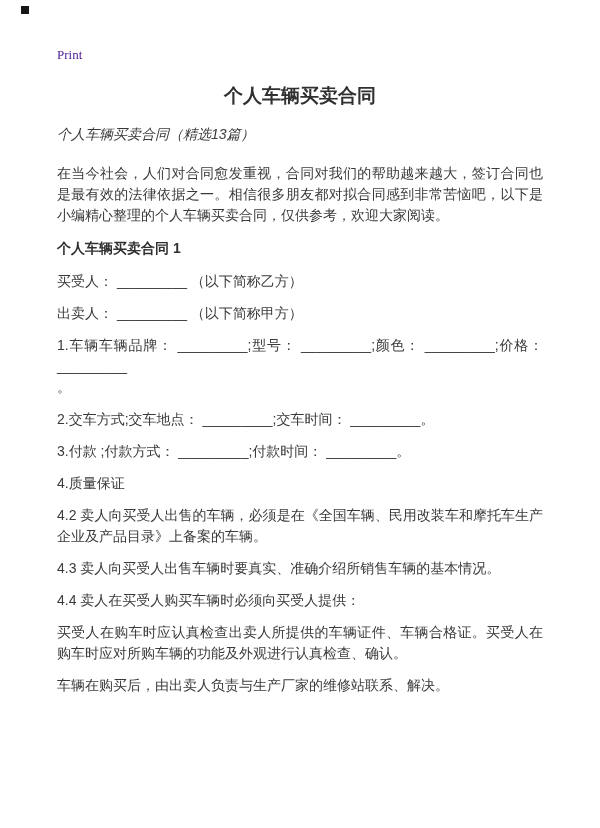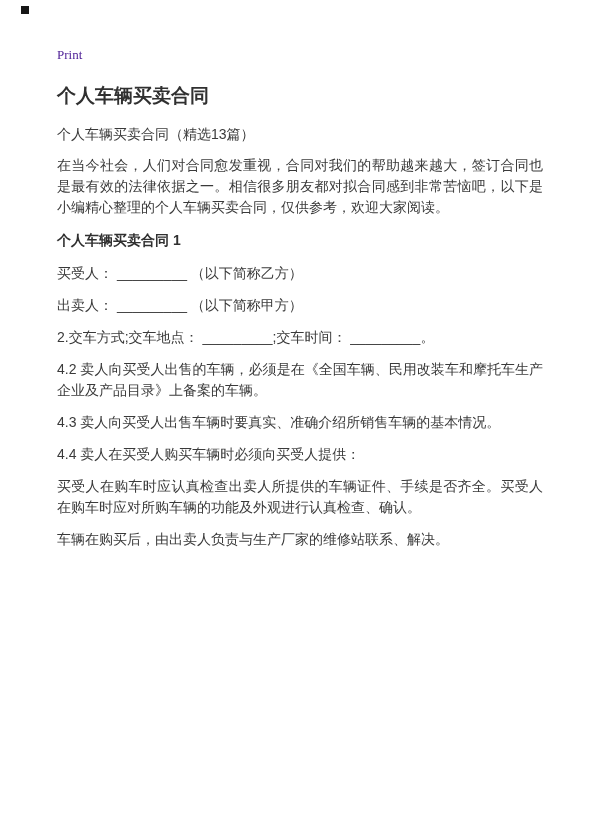--- a/index.html
+++ b/index.html
@@ -33,38 +33,39 @@
     font-family: "Liberation Serif", serif;
     font-size: 13px;
     color: #4c1d95;
     cursor: pointer;
     display: inline-block;
   }
   h1.doc-title {
     font-size: 19px;
     line-height: 23px;
     font-weight: bold;
+    text-align: center;
     color: #303030;
     margin: 19px 0 17px 0;
   }
   p {
     margin: 0 0 11px 0;
     text-align: justify;
   }
   p.single {
     text-align: left;
   }
   h2.contract-heading {
     font-size: 14px;
     line-height: 21px;
     font-weight: bold;
     color: #303030;
     margin: 12px 0 12px 0;
   }
-  .subtitle { margin-bottom: 10px; }
+  .subtitle { margin-bottom: 18px; font-style: italic; }
   .intro { }
 </style>
 </head>
 <body>
 
 <div class="corner-marker"></div>
 
 <div class="page">
 
   <span class="print-link">Print</span>
@@ -74,31 +75,34 @@
   <p class="subtitle single">个人车辆买卖合同（精选13篇）</p>
 
   <p class="intro">在当今社会，人们对合同愈发重视，合同对我们的帮助越来越大，签订合同也是最有效的法律依据之一。相信很多朋友都对拟合同感到非常苦恼吧，以下是小编精心整理的个人车辆买卖合同，仅供参考，欢迎大家阅读。</p>
 
   <h2 class="contract-heading">个人车辆买卖合同 1</h2>
 
   <p class="single">买受人： _________ （以下简称乙方）</p>
 
   <p class="single">出卖人： _________ （以下简称甲方）</p>
 
+  <p><span>1.车辆车辆品牌： _________;型号： _________;颜色： _________;价格： _________</span><br><span>。</span></p>
 
   <p class="single">2.交车方式;交车地点： _________;交车时间： _________。</p>
 
+  <p class="single">3.付款 ;付款方式： _________;付款时间： _________。</p>
 
+  <p class="single">4.质量保证</p>
 
 
   <p>4.2 卖人向买受人出售的车辆，必须是在《全国车辆、民用改装车和摩托车生产企业及产品目录》上备案的车辆。</p>
 
   <p class="single">4.3 卖人向买受人出售车辆时要真实、准确介绍所销售车辆的基本情况。</p>
 
   <p class="single">4.4 卖人在买受人购买车辆时必须向买受人提供：</p>
 
 
 
-  <p>买受人在购车时应认真检查出卖人所提供的车辆证件、手续是否齐全。买受人在购车时应对所购车辆的功能及外观进行认真检查、确认。</p>
+  <p>买受人在购车时应认真检查出卖人所提供的车辆证件、车辆合格证。买受人在购车时应对所购车辆的功能及外观进行认真检查、确认。</p>
 
   <p class="single">车辆在购买后，由出卖人负责与生产厂家的维修站联系、解决。</p>
 
 </div>
 
 </body></html>

